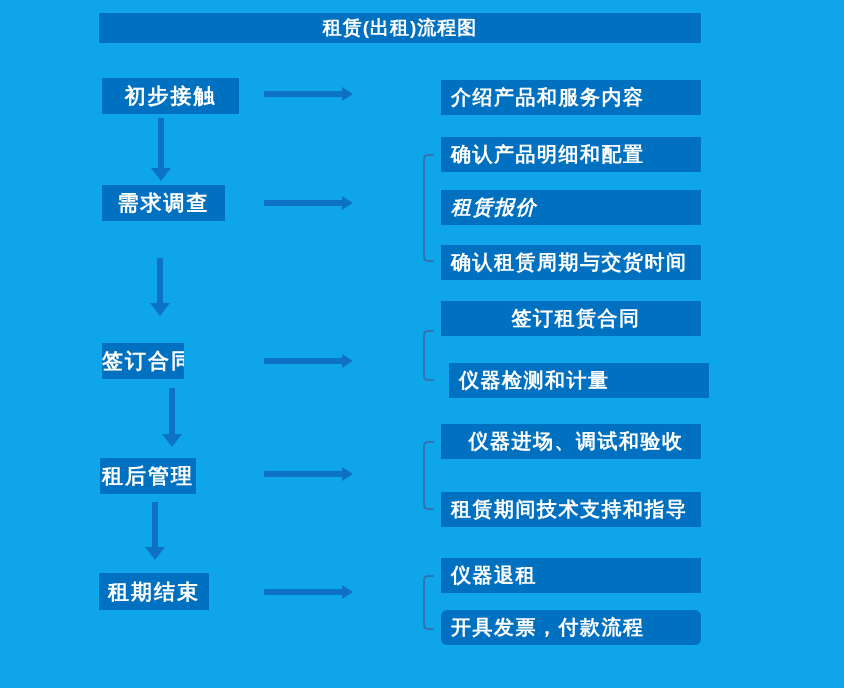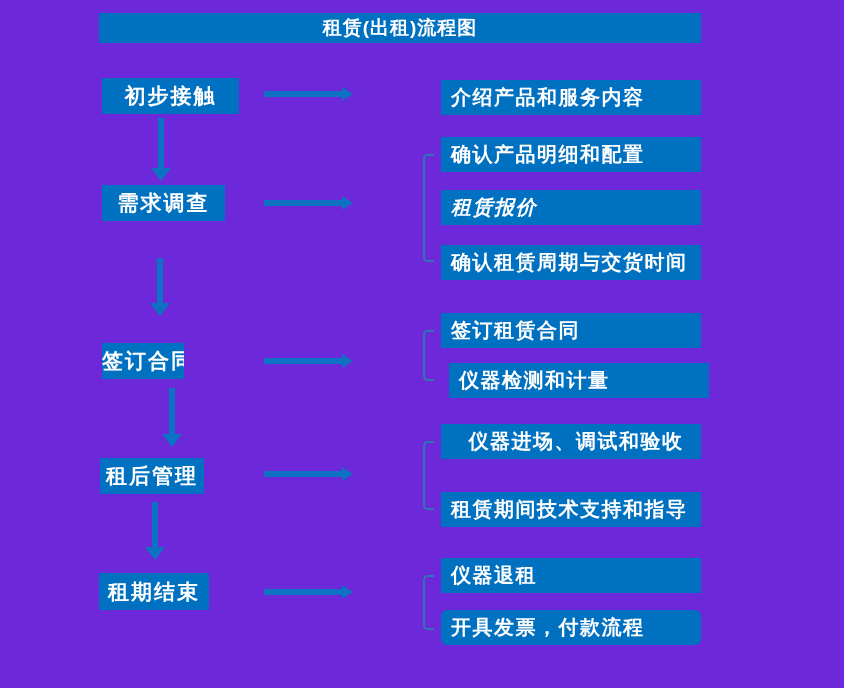--- a/index.html
+++ b/index.html
@@ -1,19 +1,19 @@
 <!DOCTYPE html>
 <html><head>
 <meta charset="utf-8">
 <style>
   html,body{margin:0;padding:0;background:#ffffff;}
   #canvas{
     position:relative;
     width:844px;height:688px;
-    background:#6d28d9;
+    background:#0ea5e9;
     font-family:"Liberation Sans",sans-serif;
     overflow:hidden;
   }
   .box{
     position:absolute;
     background:#0070C0;
     color:#ffffff;
     font-weight:bold;
     box-sizing:border-box;
     white-space:nowrap;
@@ -72,21 +72,21 @@
 </head>
 <body>
 
 <div id="canvas">
 
   <div class="box title-bar">租赁(出租)流程图</div>
 
   <div class="box step" style="left:102px;top:78px;width:137px;height:36px;line-height:36px;">初步接触</div>
   <div class="box step" style="left:102px;top:185px;width:123px;height:36px;line-height:36px;">需求调查</div>
   <div class="box step" style="left:102px;top:343px;width:82px;height:36px;line-height:36px;">签订合同</div>
-  <div class="box step" style="left:100px;top:458px;width:104px;height:36px;line-height:36px;">租后管理</div>
+  <div class="box step" style="left:100px;top:458px;width:96px;height:36px;line-height:36px;">租后管理</div>
   <div class="box step" style="left:99px;top:573px;width:110px;height:37px;line-height:37px;">租期结束</div>
 
   <div class="varrow" style="left:151px;top:118px;height:63px;">
     <div class="shaft"></div>
     <div class="head"></div>
   </div>
   <div class="varrow" style="left:150px;top:258px;height:58px;">
     <div class="shaft"></div>
     <div class="head"></div>
   </div>
@@ -124,21 +124,21 @@
   <div class="bracket" style="top:330px;height:51px;"></div>
   <div class="bracket" style="top:441px;height:69px;"></div>
   <div class="bracket" style="top:575px;height:55px;"></div>
 
   <div class="box detail" style="top:80px;">介绍产品和服务内容</div>
 
   <div class="box detail" style="top:137px;">确认产品明细和配置</div>
   <div class="box detail" style="top:190px;font-style:italic;">租赁报价</div>
   <div class="box detail" style="top:245px;">确认租赁周期与交货时间</div>
 
-  <div class="box detail" style="top:313px;">签订租赁合同</div>
+  <div class="box detail" style="top:301px;text-align:center;">签订租赁合同</div>
   <div class="box detail" style="top:363px;margin-left:8px;">仪器检测和计量</div>
 
   <div class="box detail" style="top:424px;text-align:center;">仪器进场、调试和验收</div>
   <div class="box detail" style="top:492px;">租赁期间技术支持和指导</div>
 
   <div class="box detail" style="top:558px;">仪器退租</div>
   <div class="box detail" style="top:610px;border-radius:6px;">开具发票，付款流程</div>
 
 </div>
 

